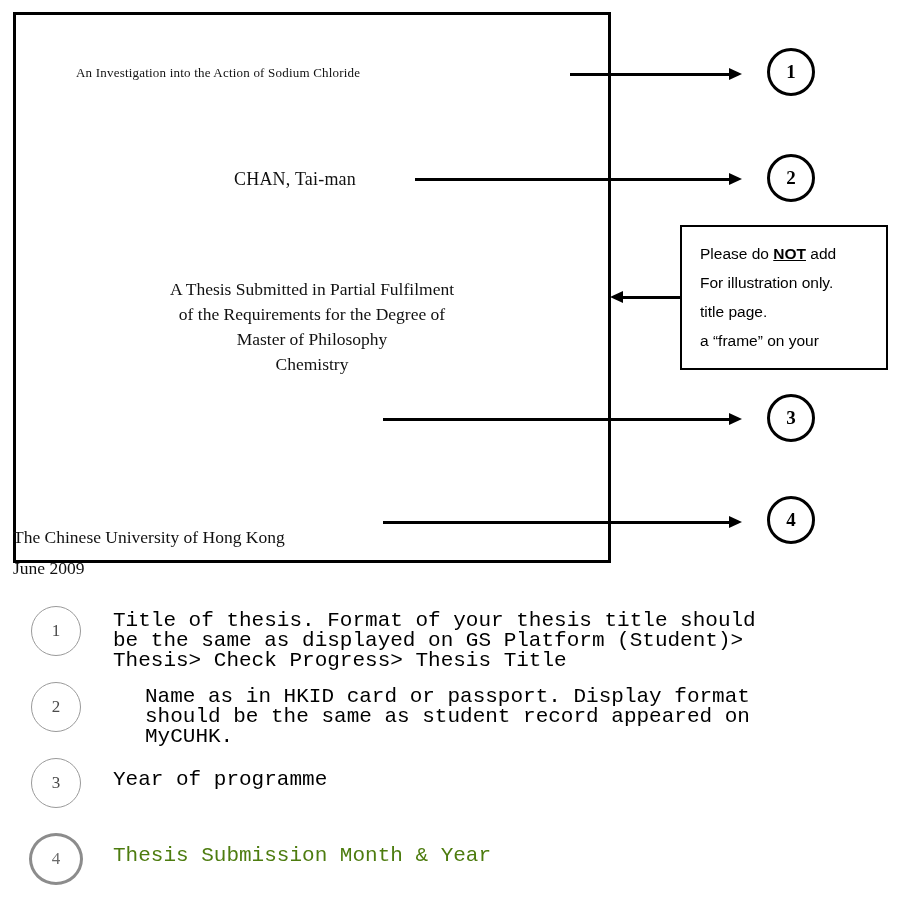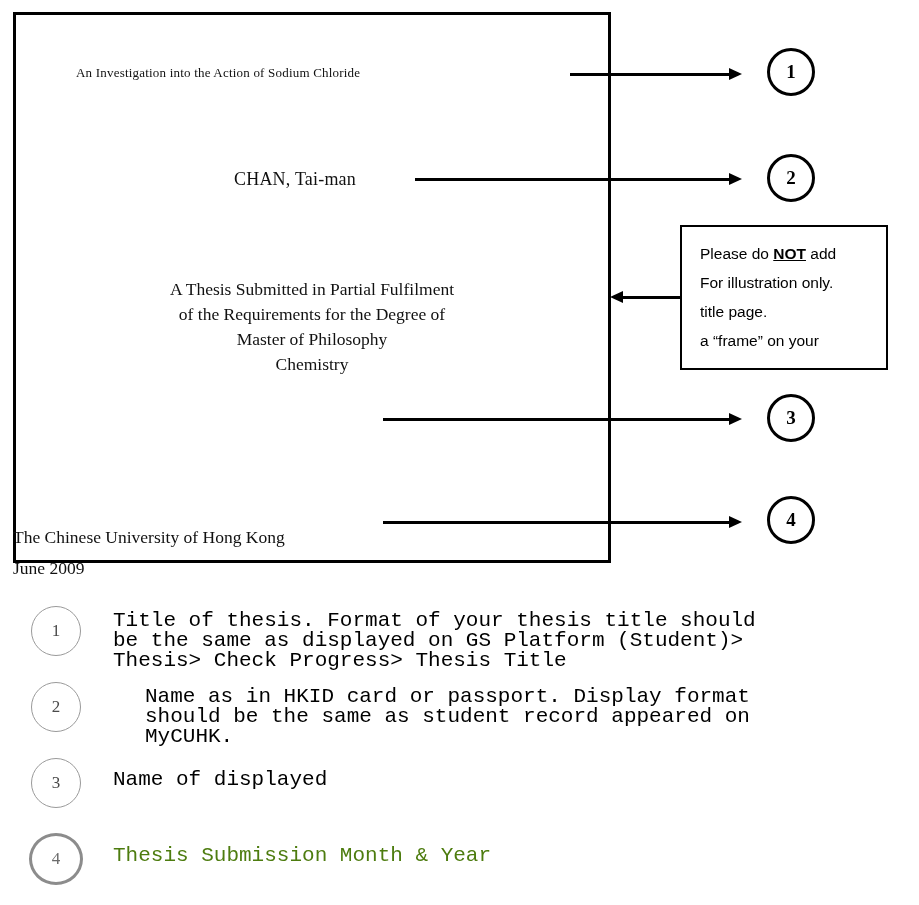--- a/index.html
+++ b/index.html
@@ -264,21 +264,21 @@
     <div class="legend-circle" style="top:0;">
       <span>2</span>
     </div>
     <div class="legend-text" style="top:5px;margin-left:32px;">Name as in HKID card or passport. Display format should be the same as student record appeared on MyCUHK.</div>
   </div>
 
   <div class="legend-item" style="top:162px;">
     <div class="legend-circle" style="top:0;">
       <span>3</span>
     </div>
-    <div class="legend-text" style="top:12px;">Name of displayed</div>
+    <div class="legend-text" style="top:12px;">Year of programme</div>
   </div>
 
   <div class="legend-item" style="top:237px;">
     <div class="legend-circle heavy" style="left:29px; top:0;">
       <span>4</span>
     </div>
     <div class="legend-text muted" style="top:13px;">Thesis Submission Month &amp; Year</div>
   </div>
 
 </div>

